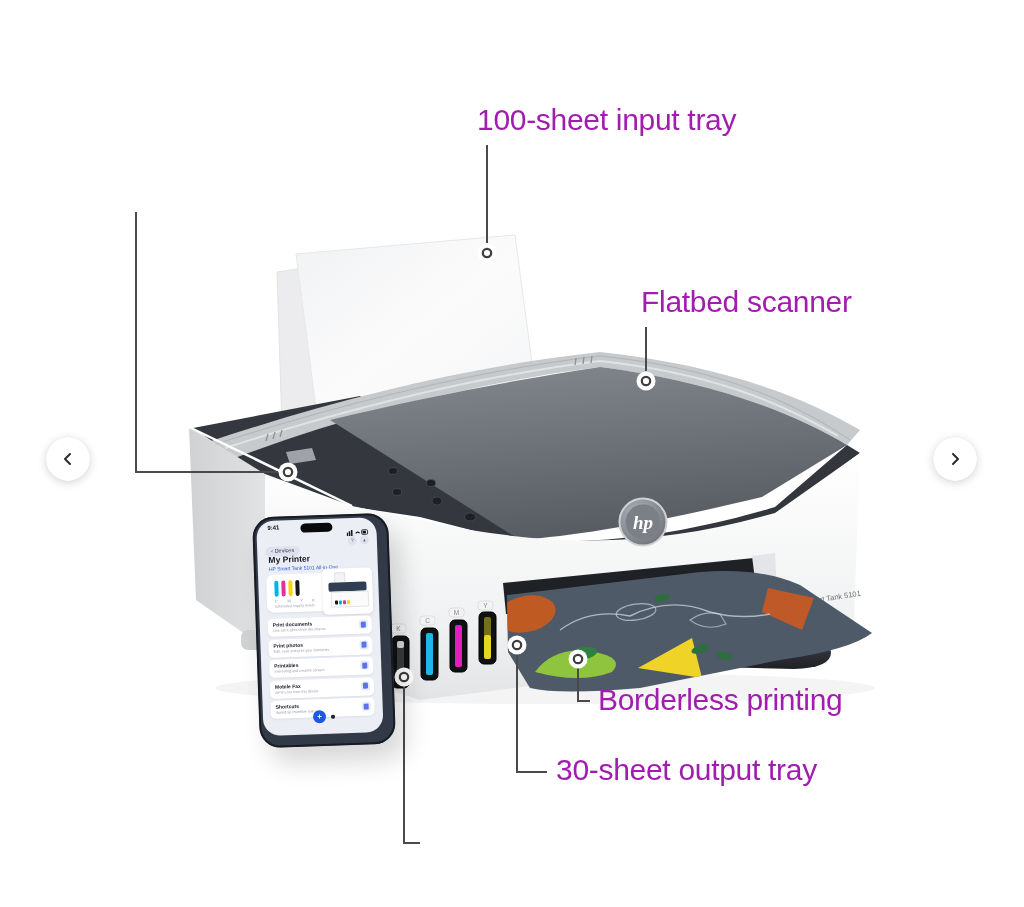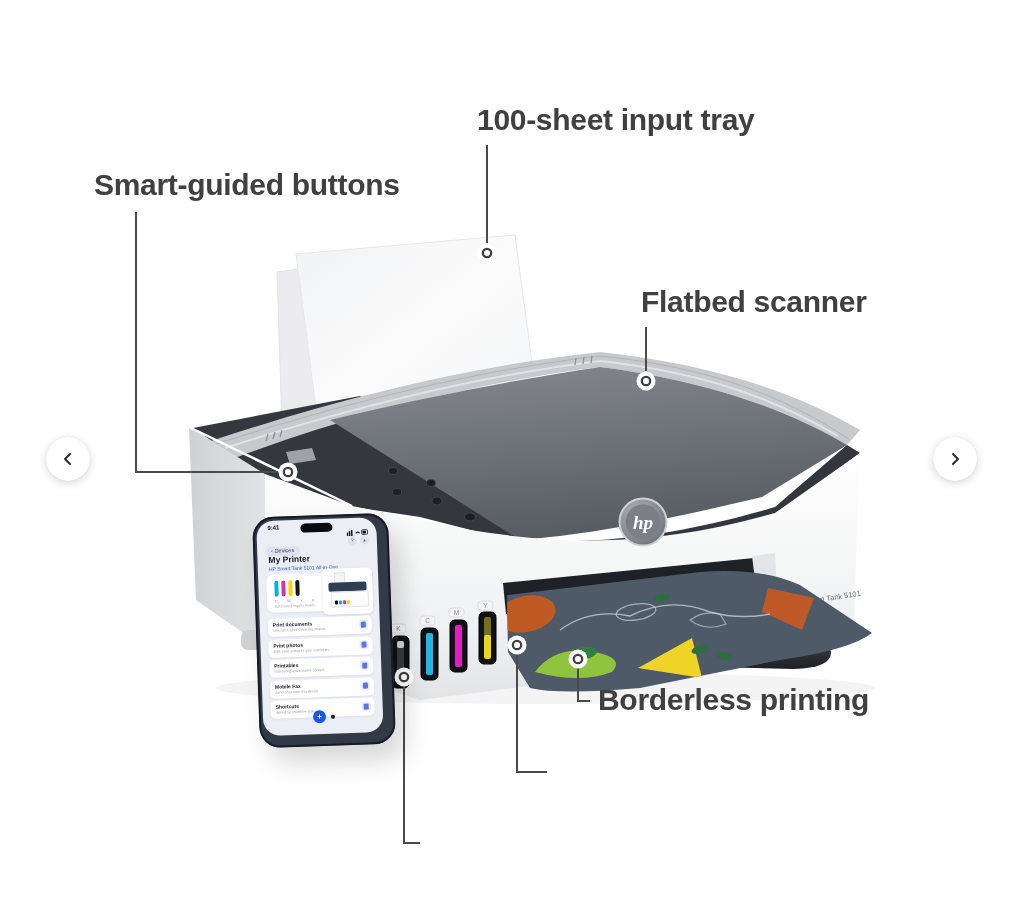--- a/index.html
+++ b/index.html
@@ -1,21 +1,21 @@
 <!DOCTYPE html>
 <html><head>
 <meta charset="utf-8">
 <style>
   html,body{margin:0;padding:0;}
   body{width:1024px;height:907px;position:relative;background:#ffffff;overflow:hidden;
        font-family:"Liberation Sans",sans-serif;}
   .stage{position:absolute;inset:0;}
   svg.art{position:absolute;left:0;top:0;width:1024px;height:907px;}
   
-  .callout{position:absolute;font-size:30px;font-weight:700;color:#404040;
+  .callout{position:absolute;font-size:30px;font-weight:400;color:#a21caf;
            letter-spacing:-0.3px;white-space:nowrap;z-index:30;}
   
   .nav-btn{position:absolute;width:44px;height:44px;border-radius:50%;background:#fff;
            box-shadow:0 2px 10px rgba(0,0,0,.16), 0 0 1px rgba(0,0,0,.12);
            display:flex;align-items:center;justify-content:center;z-index:40;cursor:pointer;}
   
   .phone{position:absolute;left:256px;top:515px;width:128px;height:223px;z-index:20;
          background:#333a47;border-radius:21px;padding:4px;transform:rotate(-2deg);
          box-shadow:10px 16px 26px rgba(0,0,0,.16), inset 0 0 0 2px #161b24;}
   .screen{position:relative;width:120px;height:215px;border-radius:17px;background:#eceef6;overflow:hidden;}
@@ -309,23 +309,23 @@
         <div class="c-sub">Speed up repetitive tasks</div>
         <div class="c-ico"></div>
       </div>
 
       <div class="fab">+</div>
       <div class="fab-dot"></div>
     </div>
   </div>
 
   <div class="callout" style="left:477px;top:103px">100-sheet input tray</div>
-  <div class="callout" style="left:94px;top:168px">Smart-guided buttons</div>
   <div class="callout" style="left:641px;top:285px">Flatbed scanner</div>
   <div class="callout" style="left:598px;top:683px">Borderless printing</div>
+  <div class="callout" style="left:556px;top:753px">30-sheet output tray</div>
 
   <div class="nav-btn" style="left:46px;top:437px">
     <svg width="14" height="14" viewBox="0 0 14 14">
       <polyline points="9,2 4,7 9,12" fill="none" stroke="#2c2c2e" stroke-width="2" stroke-linecap="round" stroke-linejoin="round"></polyline>
     </svg>
   </div>
   <div class="nav-btn" style="left:933px;top:437px">
     <svg width="14" height="14" viewBox="0 0 14 14">
       <polyline points="5,2 10,7 5,12" fill="none" stroke="#2c2c2e" stroke-width="2" stroke-linecap="round" stroke-linejoin="round"></polyline>
     </svg>

